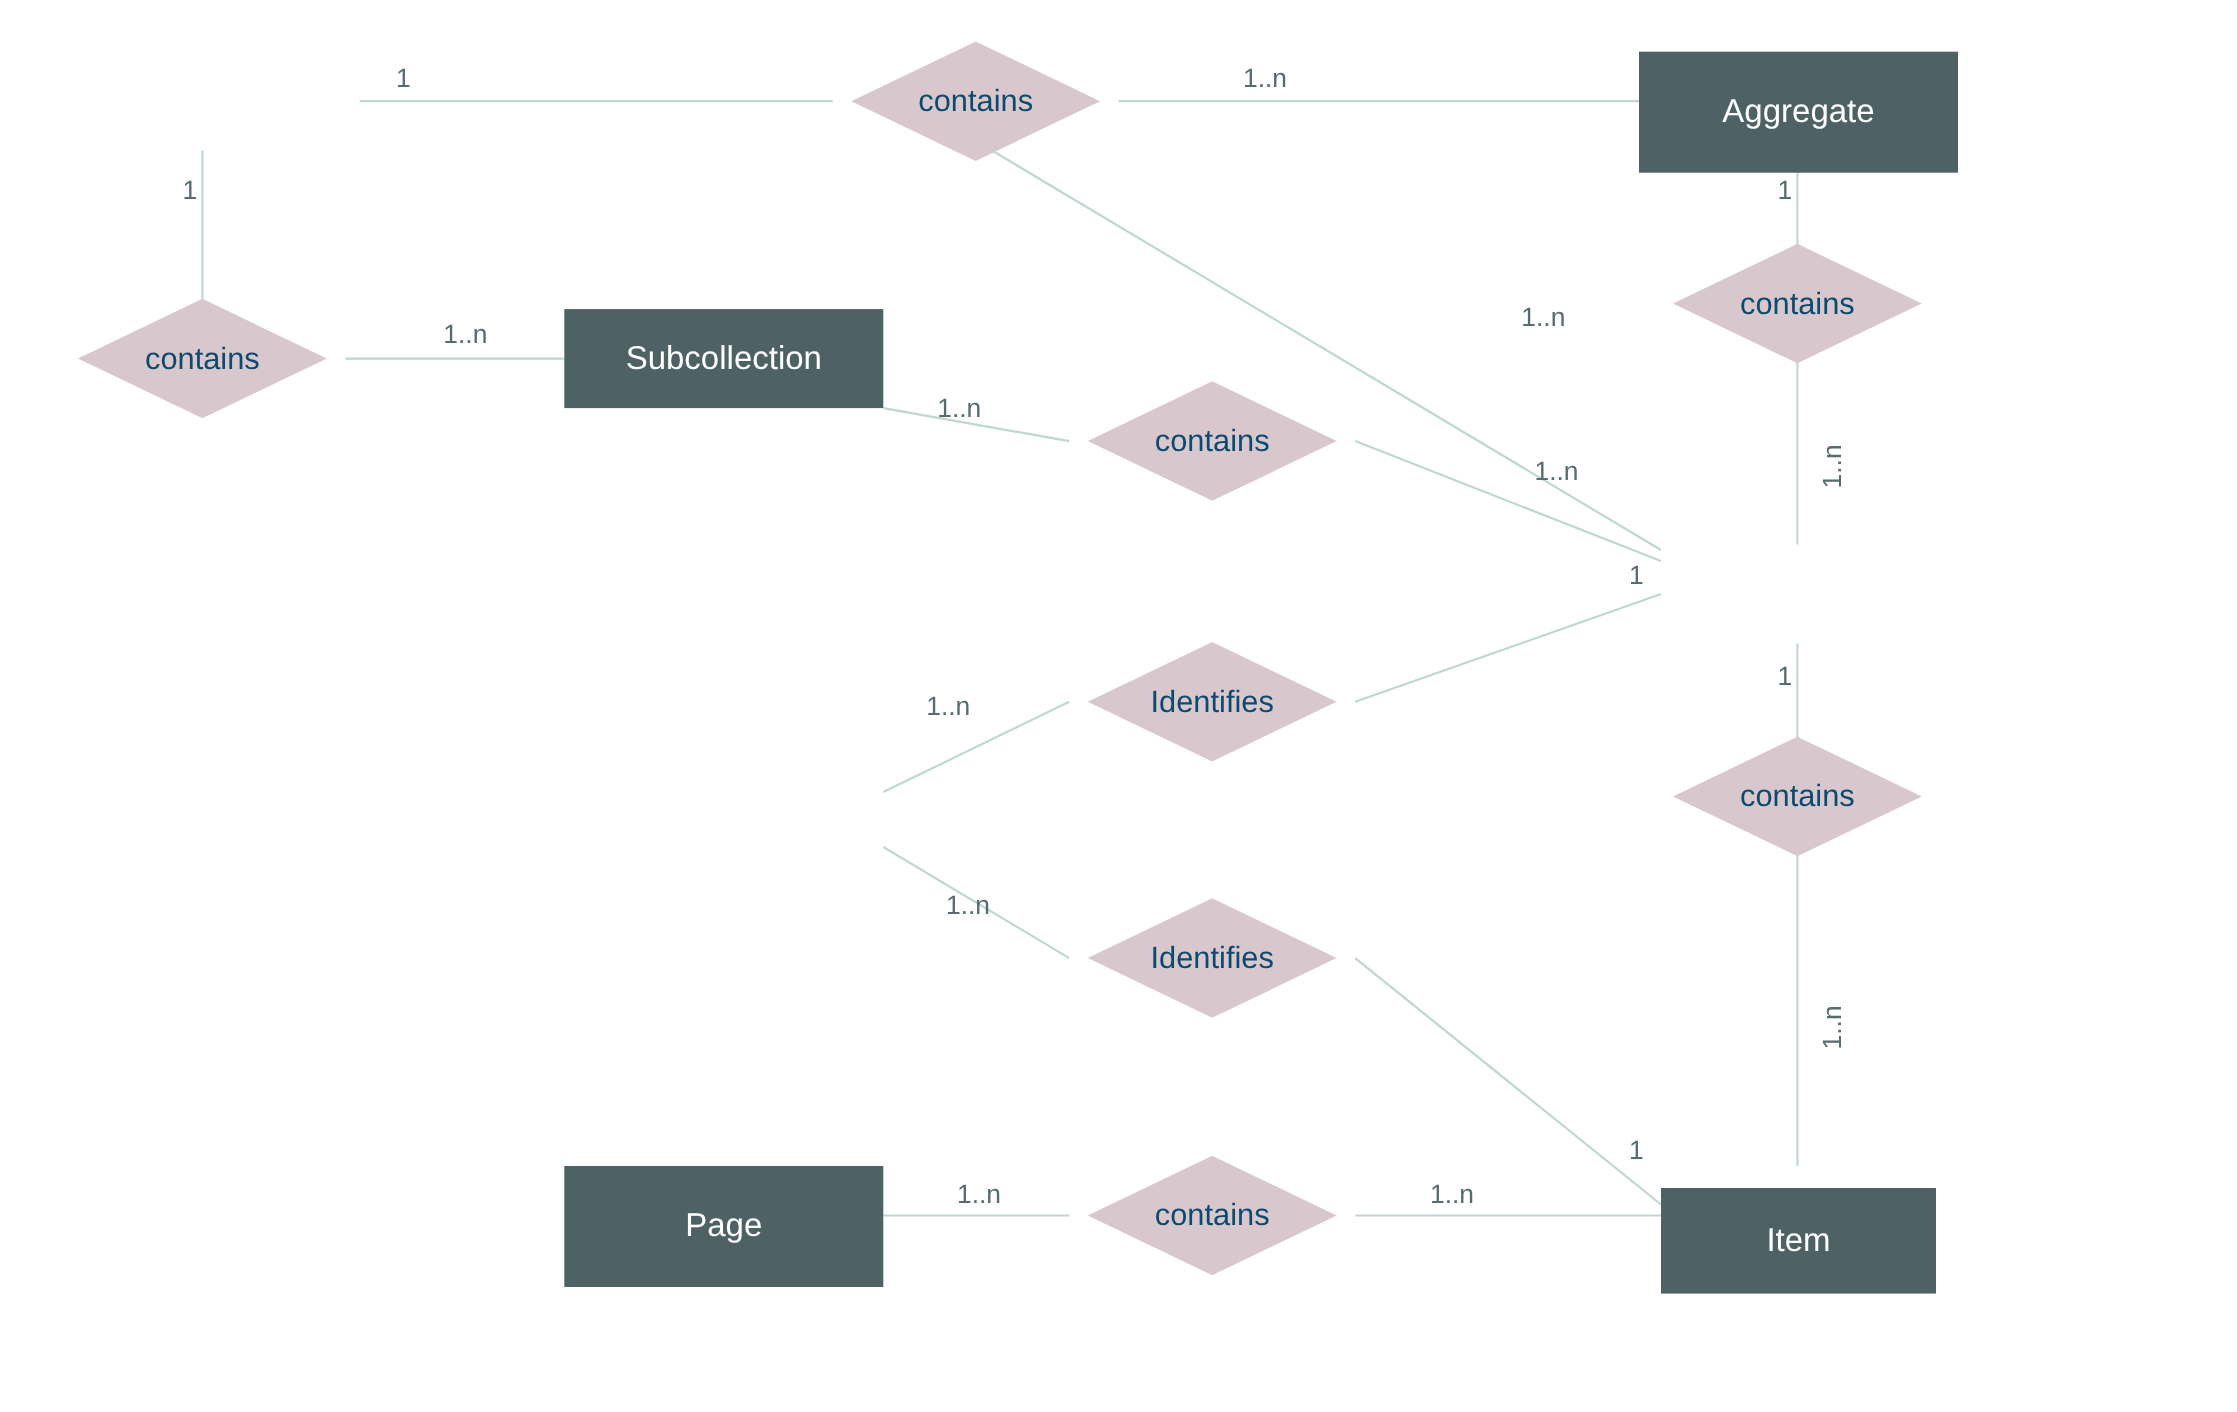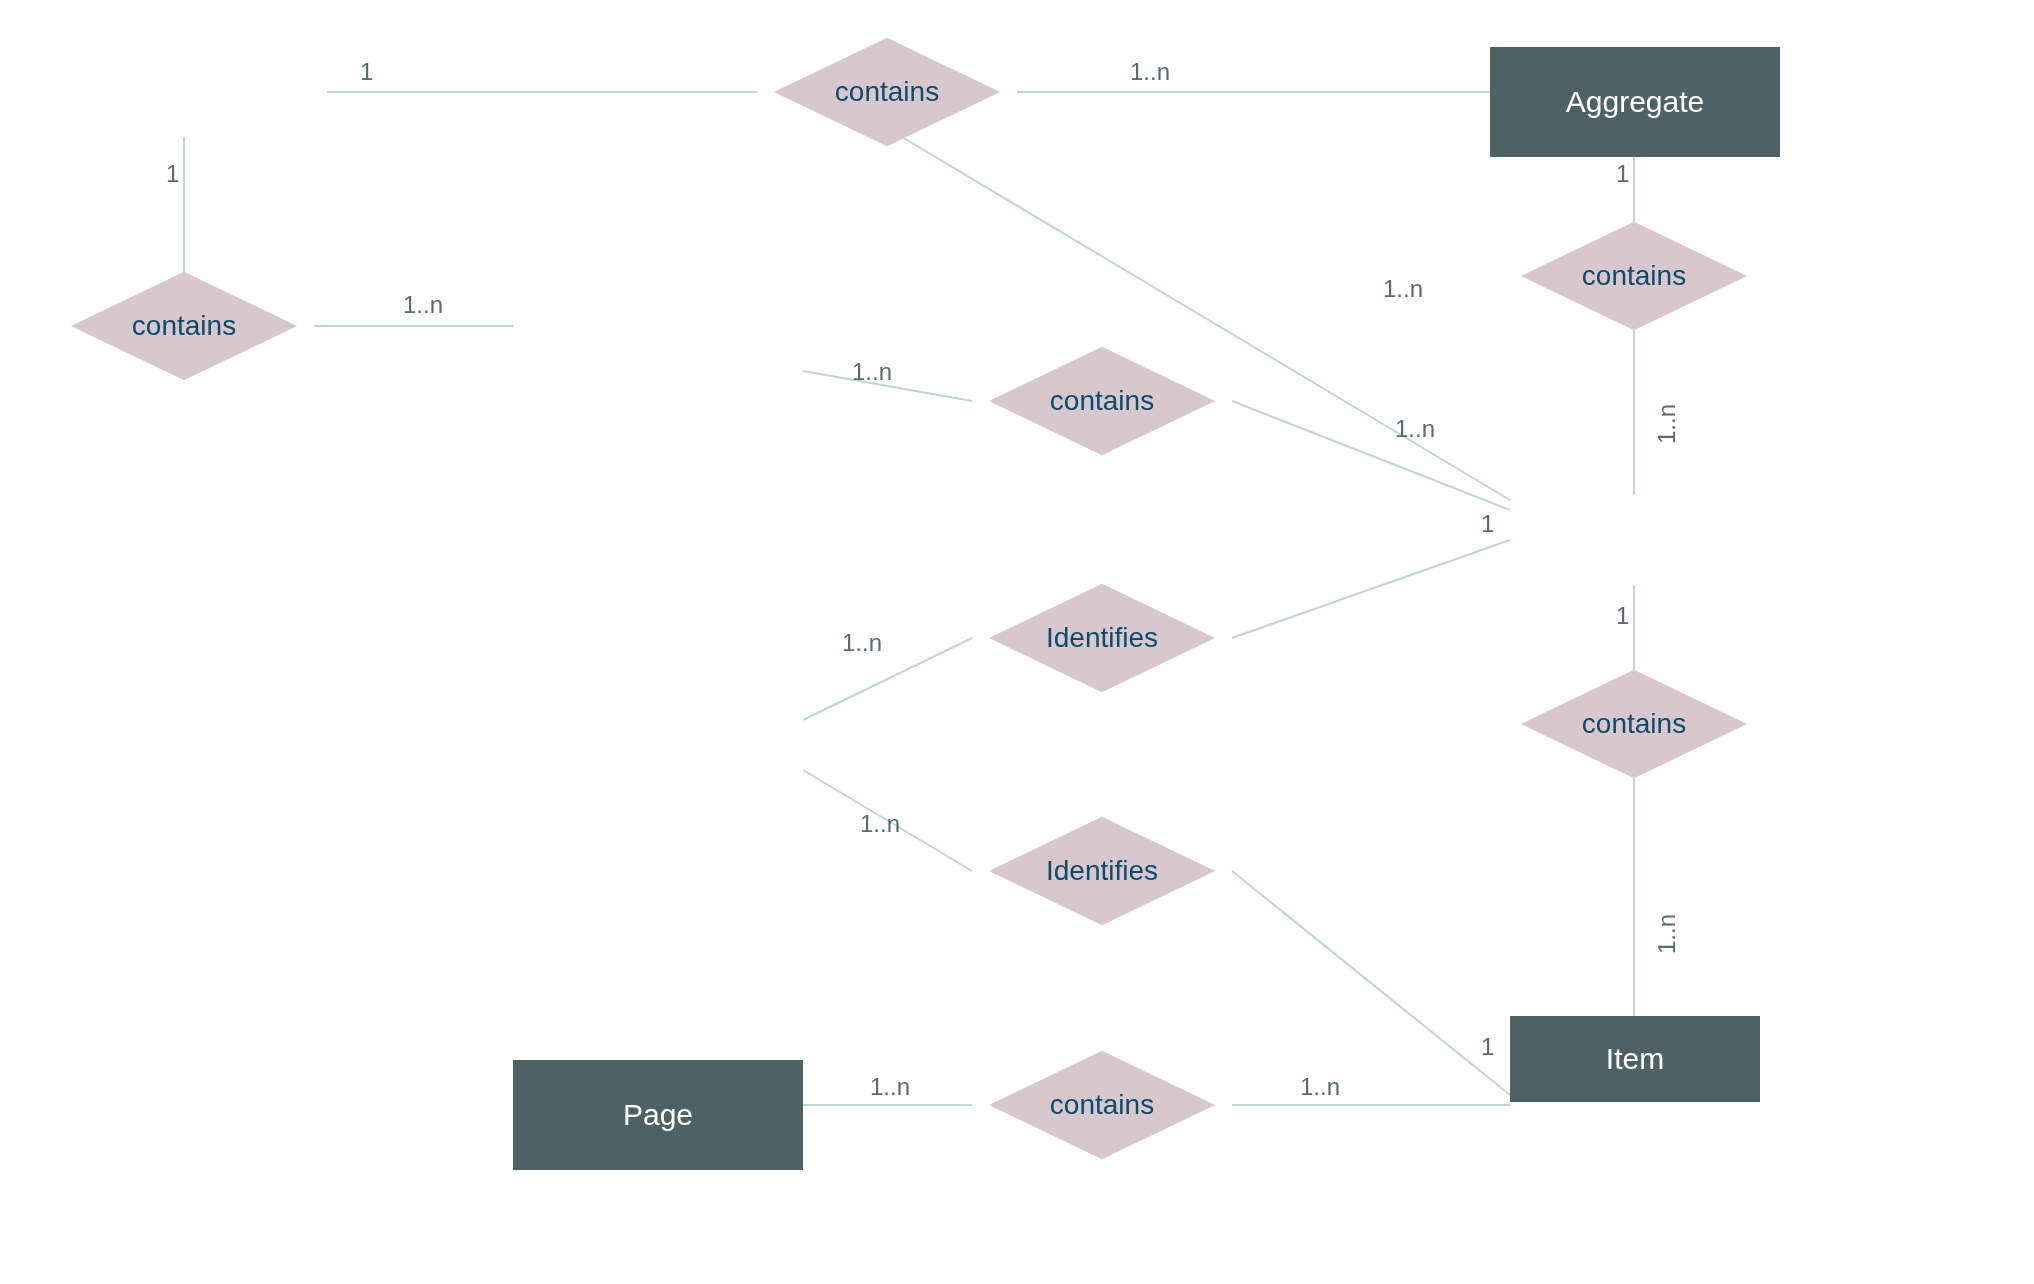--- a/index.html
+++ b/index.html
@@ -104,28 +104,31 @@
 
       <line x1="1634" y1="764" x2="1634" y2="1060"></line>
 
       <line x1="803" y1="1105" x2="972" y2="1105"></line>
 
       <line x1="1232" y1="1105" x2="1510" y2="1105"></line>
     </g>
   </svg>
 
 
+  <div class="entity" style="left:513px; top:281px; width:290px; height:90px;">
+    <span>Subcollection</span>
+  </div>
 
   <div class="entity" style="left:1490px; top:47px; width:290px; height:110px;">
     <span>Aggregate</span>
   </div>
 
 
 
-  <div class="entity" style="left:1510px; top:1016px; width:250px; height:86px;">
+  <div class="entity" style="left:1510px; top:1080px; width:250px; height:96px;">
     <span>Item</span>
   </div>
 
   <div class="entity" style="left:513px; top:1060px; width:290px; height:110px;">
     <span>Page</span>
   </div>
 
   <div class="rel-wrap" style="left:757px; top:12px; width:260px; height:160px;">
     <div class="diamond" style="width:160px;height:160px;left:50px;top:0;"></div>
     <span class="rel-label">contains</span>

